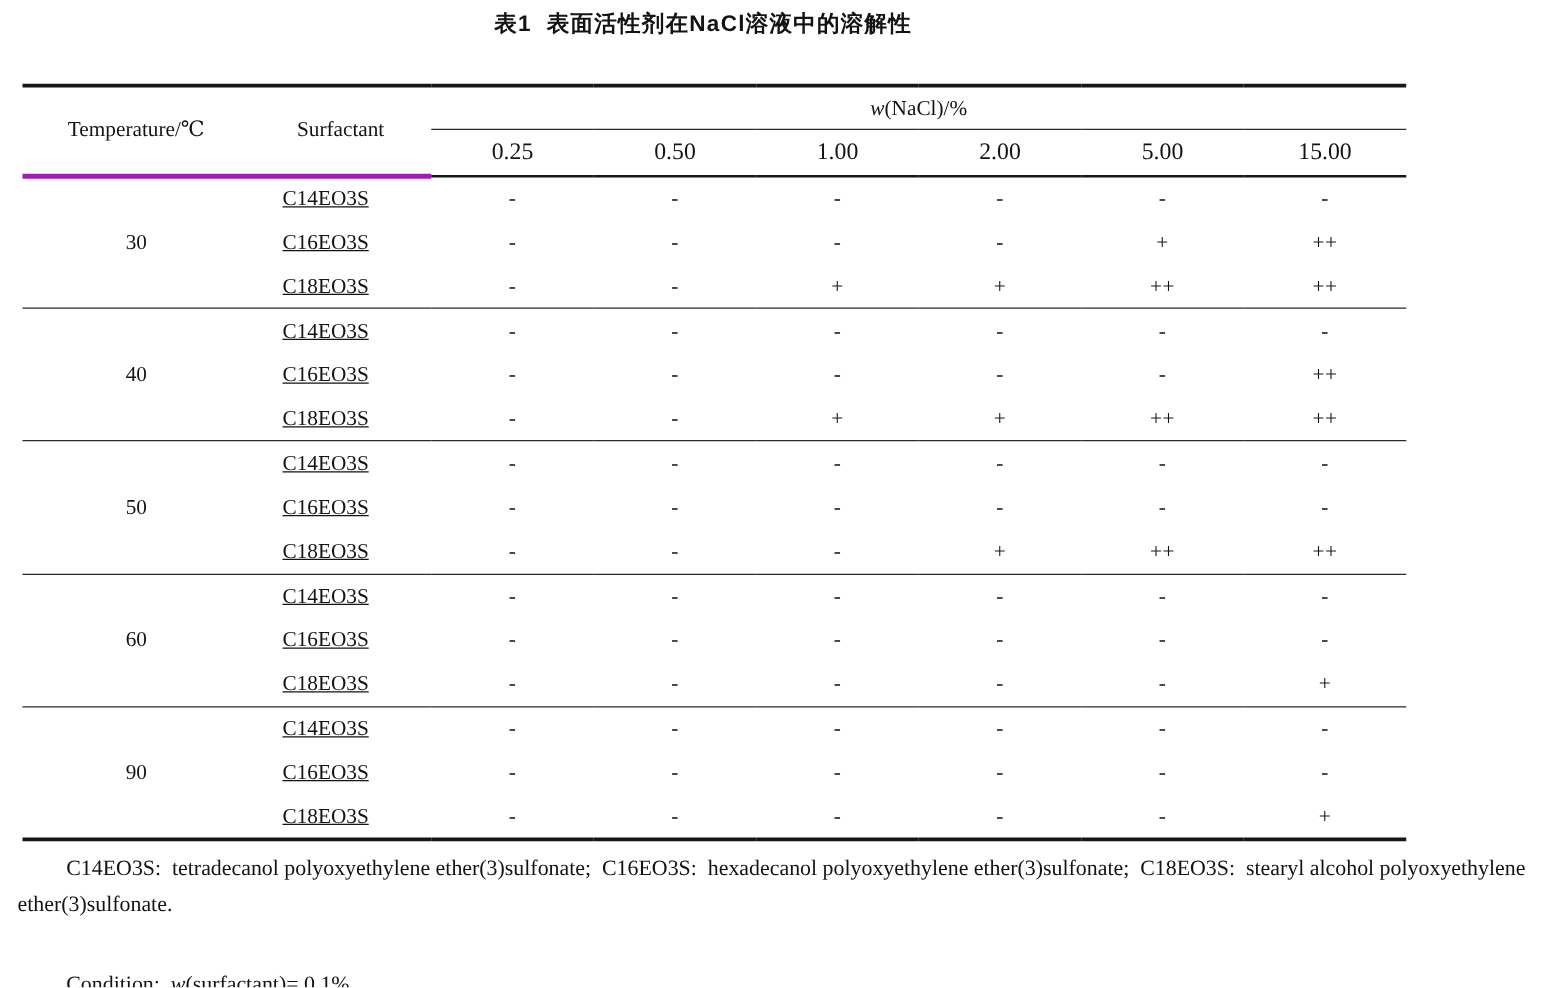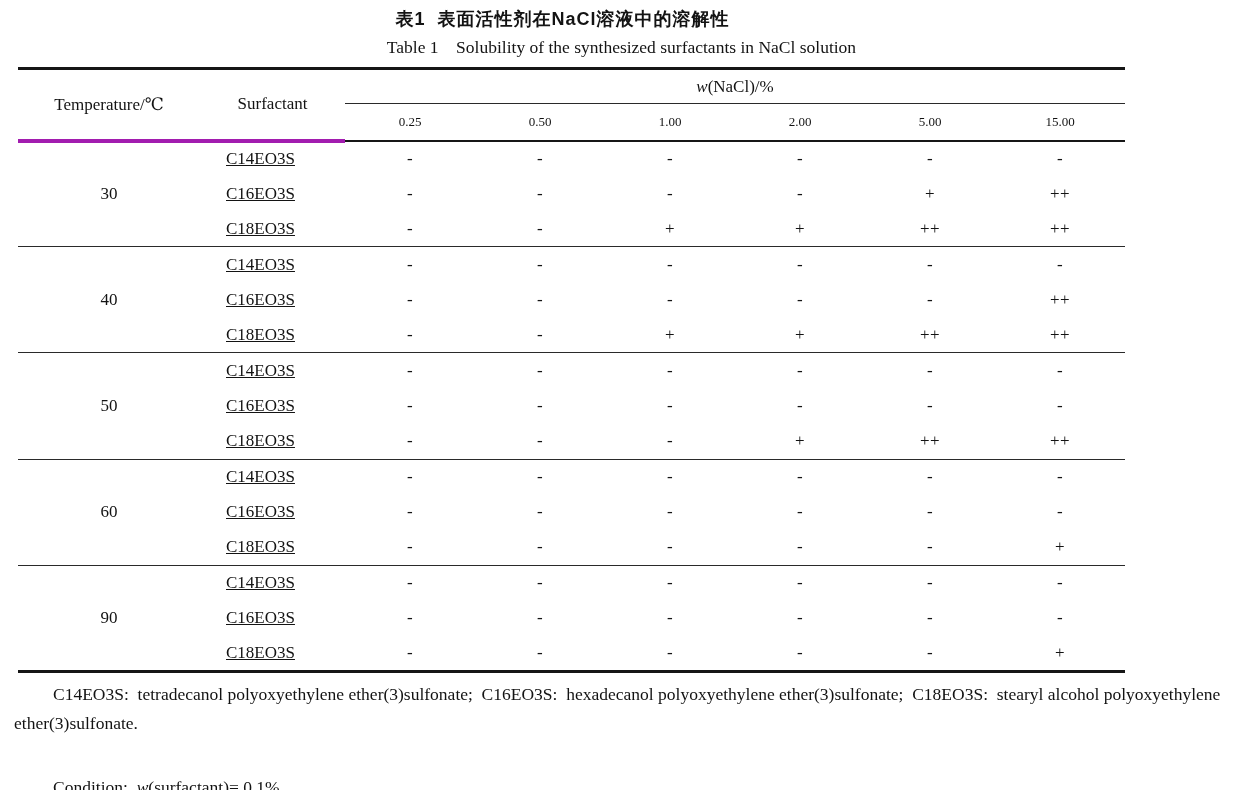--- a/index.html
+++ b/index.html
@@ -55,21 +55,21 @@
     text-align: center;
     vertical-align: middle;
     border-bottom: 1.5px solid #2a2a2a;
     margin-top: 43px;
   }
   tr.conc-row th {
     height: 37px;
     text-align: center;
     vertical-align: middle;
     border-bottom: 2px solid #161616;
-    font-size: 13px;
+    font-size: 19px;
   }
   tbody td { height: 35.4px; vertical-align: middle; }
   td.temp-cell { text-align: center; vertical-align: middle; margin-top: 42px; }
   td.temp-cell.with-sep { border-bottom: 1.5px solid #2a2a2a; }
   td.surf-cell { text-align: left; padding-left: 26px; text-decoration: underline; }
   td.val-cell  { text-align: center; letter-spacing: 0.5px; }
   tr.group-end td { border-bottom: 1.5px solid #2a2a2a; }
   .ital { font-style: italic; }
   .footnote {
     position: absolute;
@@ -84,21 +84,20 @@
   .fn-symbols { top: 744px; padding-left: 39px; }
   .fn-condition { top: 773px; padding-left: 39px; }
 </style>
 </head>
 <body>
 
 <div class="page">
 
   <div class="title-zh">表1  表面活性剂在NaCl溶液中的溶解性</div>
 
-  <div class="title-en">Table 1    Solubility of the synthesized surfactants in NaCl solution</div>
 
   <table class="solubility">
     <colgroup>
       <col class="c-temp">
       <col class="c-surf">
       <col class="c-val">
         <col class="c-val">
         <col class="c-val">
       <col class="c-val">
         <col class="c-val">

